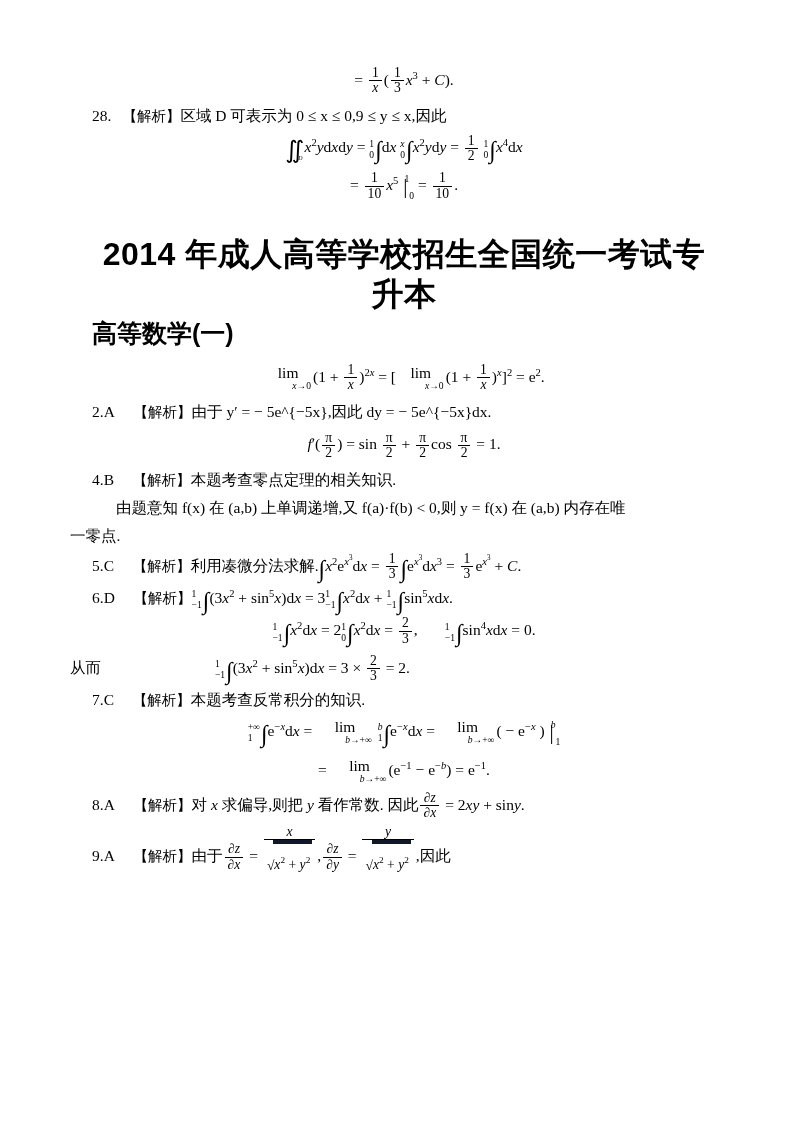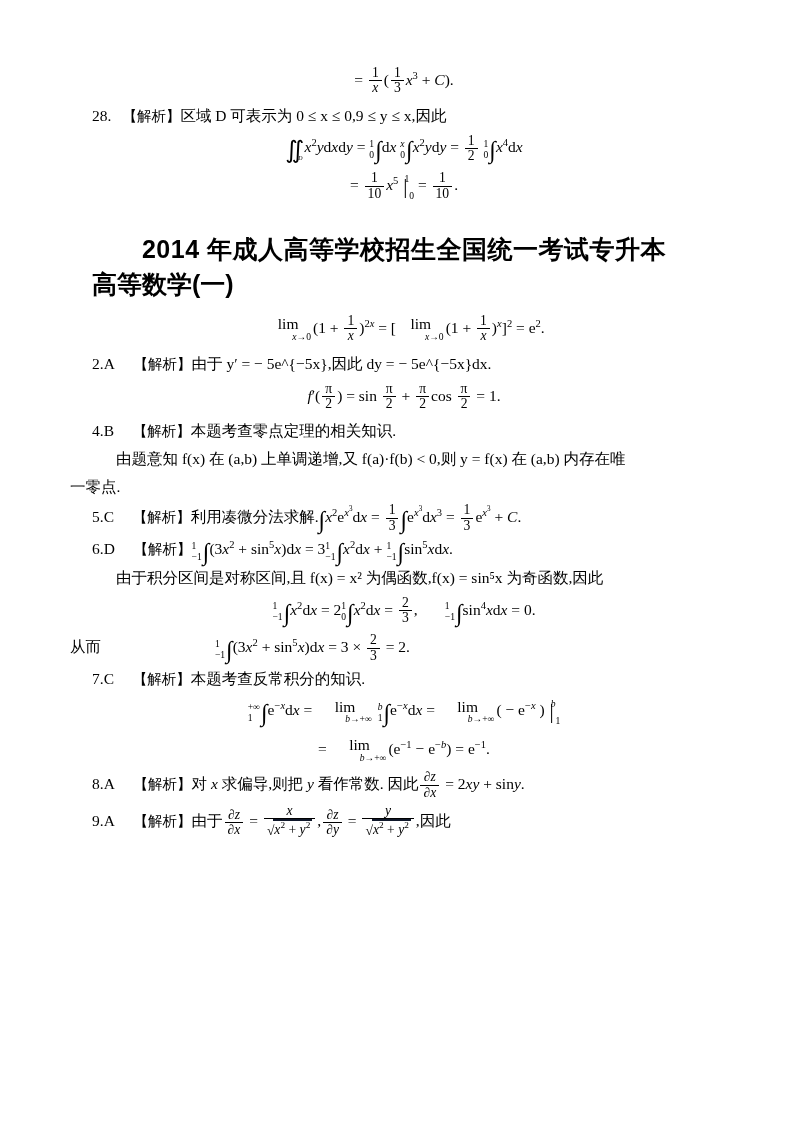--- a/index.html
+++ b/index.html
@@ -92,42 +92,42 @@
   }
   .dblsub {
     font-size: 0.38em;
     vertical-align: -1.3em;
     font-style: italic;
     margin-left: -6px;
     margin-right: 2px;
   }
   .sqrt {
     display: inline-block;
-    border-top: 2px solid #0f172a;
-    padding: 0 2px 0 1px;
+    border-top: 4px solid #0f172a;
+    padding: 12px 2px 0 1px;
     margin-left: -1px;
   }
   .radic { display: inline-block; vertical-align: -0.08em; }
   .vbar {
     display: inline-block;
     position: relative;
     font-size: 1.35em;
     line-height: 0.75;
     vertical-align: -0.15em;
     margin: 0 1px;
   }
   .evalsub { font-size: 0.62em; vertical-align: -0.9em; }
   .evalsup { font-size: 0.62em; vertical-align: 0.85em; margin-left: -4px;}
 
   
   .title-main {
     text-align: center;
     font-family: "Liberation Sans", sans-serif;
     font-weight: bold;
-    font-size: 25px;
+    font-size: 32px;
     letter-spacing: 0.5px;
     margin: 30px 0 4px 0;
     line-height: 1.25;
   }
   .title-sub {
     font-family: "Liberation Sans", sans-serif;
     font-weight: bold;
     font-size: 25px;
     margin: 0 0 14px 0;
     line-height: 1.25;
@@ -206,21 +206,20 @@
     <div class="line" style="text-indent:24px">由题意知 f(x) 在 (a,b) 上单调递增,又 f(a)·f(b) &lt; 0,则 y = f(x) 在 (a,b) 内存在唯</div>
     <div class="line full-left">一零点.</div>
 
     <div class="line">
       <span class="itemno">5.</span><span class="itemno">C</span>&nbsp;&nbsp;<span class="jie">【解析】</span><span class="cn">利用凑微分法求解.</span><span class="math"><span class="intg">∫</span><span class="mi">x</span><span class="sup">2</span>e<span class="sup"><span class="mi">x</span><span class="sup">3</span></span>d<span class="mi">x</span> = <span class="frac"><span class="num">1</span><span class="den">3</span></span><span class="intg">∫</span>e<span class="sup"><span class="mi">x</span><span class="sup">3</span></span>d<span class="mi">x</span><span class="sup">3</span> = <span class="frac"><span class="num">1</span><span class="den">3</span></span>e<span class="sup"><span class="mi">x</span><span class="sup">3</span></span> + <span class="mi">C</span>.</span>
     </div>
 
     <div class="line">
       <span class="itemno">6.</span><span class="itemno">D</span>&nbsp;&nbsp;<span class="jie">【解析】</span><span class="math"><span class="intlim"><span class="t">1</span><span class="b">−1</span></span><span class="intg">∫</span>(3<span class="mi">x</span><span class="sup">2</span> + sin<span class="sup">5</span><span class="mi">x</span>)d<span class="mi">x</span> = 3<span class="intlim"><span class="t">1</span><span class="b">−1</span></span><span class="intg">∫</span><span class="mi">x</span><span class="sup">2</span>d<span class="mi">x</span> + <span class="intlim"><span class="t">1</span><span class="b">−1</span></span><span class="intg">∫</span>sin<span class="sup">5</span><span class="mi">x</span>d<span class="mi">x</span>.</span>
     </div>
-    <div class="line" style="text-indent:24px">由于积分区间是对称区间,且 f(x) = x² 为偶函数,f(x) = sin⁵x 为奇函数,因此</div>
     <div class="line centered">
       <span class="math">
         <span class="intlim"><span class="t">1</span><span class="b">−1</span></span><span class="intg">∫</span><span class="mi">x</span><span class="sup">2</span>d<span class="mi">x</span> = 2<span class="intlim"><span class="t">1</span><span class="b">0</span></span><span class="intg">∫</span><span class="mi">x</span><span class="sup">2</span>d<span class="mi">x</span> = <span class="frac"><span class="num">2</span><span class="den">3</span></span>,&nbsp;&nbsp;&nbsp;&nbsp;&nbsp;&nbsp;
         <span class="intlim"><span class="t">1</span><span class="b">−1</span></span><span class="intg">∫</span>sin<span class="sup">4</span><span class="mi">x</span>d<span class="mi">x</span> = 0.
       </span>
     </div>
     <div class="line">
       <span class="cn full-left">从而</span>
       <span class="math" style="margin-left:110px">
         <span class="intlim"><span class="t">1</span><span class="b">−1</span></span><span class="intg">∫</span>(3<span class="mi">x</span><span class="sup">2</span> + sin<span class="sup">5</span><span class="mi">x</span>)d<span class="mi">x</span> = 3 × <span class="frac"><span class="num">2</span><span class="den">3</span></span> = 2.

